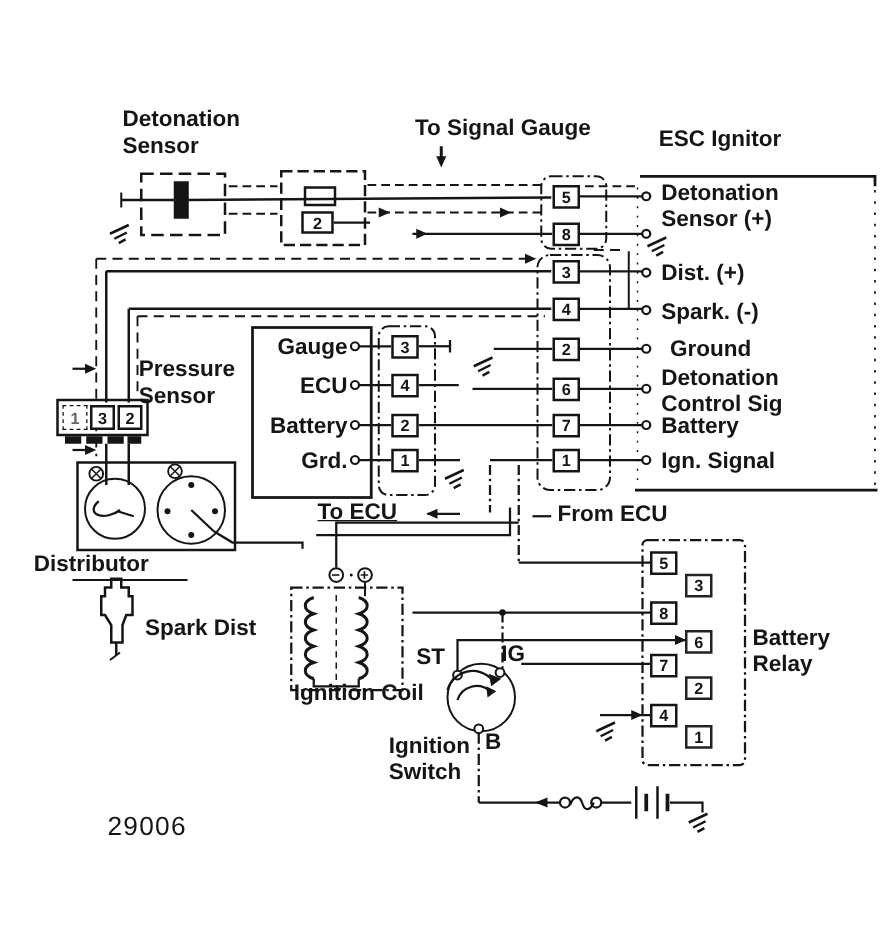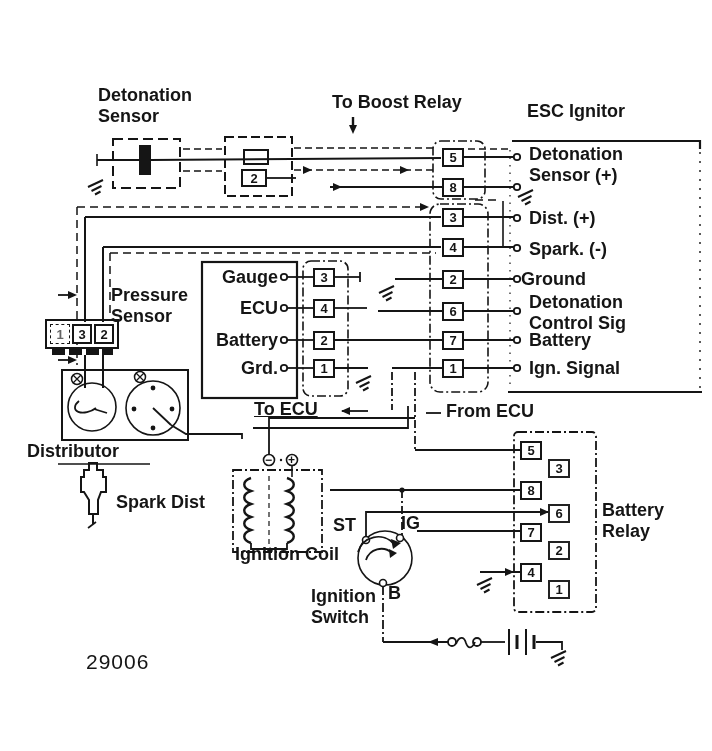--- a/index.html
+++ b/index.html
@@ -239,27 +239,27 @@
       <line x1="526" y1="629" x2="526" y2="655" stroke-width="2"></line>
       <line x1="534" y1="635" x2="534" y2="649" stroke-width="3"></line>
       <path d="M536,642 L562,642 L562,650"></path>
     </g>
     <use href="#gnd" transform="translate(551,651)"></use>
 
     <rect x="514" y="432" width="82" height="180" rx="4" stroke="#151515" fill="none" stroke-width="1.8" stroke-dasharray="9 3 2 3"></rect>
   </svg>
 
   <div class="lbl" style="left:98px;top:85px;width:112px;">Detonation Sensor</div>
-  <div class="lbl nowrap" style="left:332px;top:92px;">To Boost Relay</div>
+  <div class="lbl nowrap" style="left:332px;top:92px;">To Signal Gauge</div>
   <div class="lbl nowrap" style="left:527px;top:101px;">ESC Ignitor</div>
 
   <div class="lbl" style="left:529px;top:144px;width:122px;">Detonation Sensor (+)</div>
   <div class="lbl nowrap" style="left:529px;top:208px;">Dist. (+)</div>
   <div class="lbl nowrap" style="left:529px;top:239px;">Spark. (-)</div>
-  <div class="lbl nowrap" style="left:521px;top:269px;text-align:center;">Ground</div>
+  <div class="lbl nowrap" style="left:536px;top:269px;text-align:center;">Ground</div>
   <div class="lbl" style="left:529px;top:292px;width:122px;">Detonation Control Sig</div>
   <div class="lbl nowrap" style="left:529px;top:330px;">Battery</div>
   <div class="lbl nowrap" style="left:529px;top:358px;">Ign. Signal</div>
 
   <div class="pin" style="left:442px;top:148px;width:22px;height:19px;">5</div>
   <div class="pin" style="left:442px;top:178px;width:22px;height:19px;">8</div>
   <div class="pin" style="left:442px;top:208px;width:22px;height:19px;">3</div>
   <div class="pin" style="left:442px;top:238px;width:22px;height:19px;">4</div>
   <div class="pin" style="left:442px;top:270px;width:22px;height:19px;">2</div>
   <div class="pin" style="left:442px;top:302px;width:22px;height:19px;">6</div>

